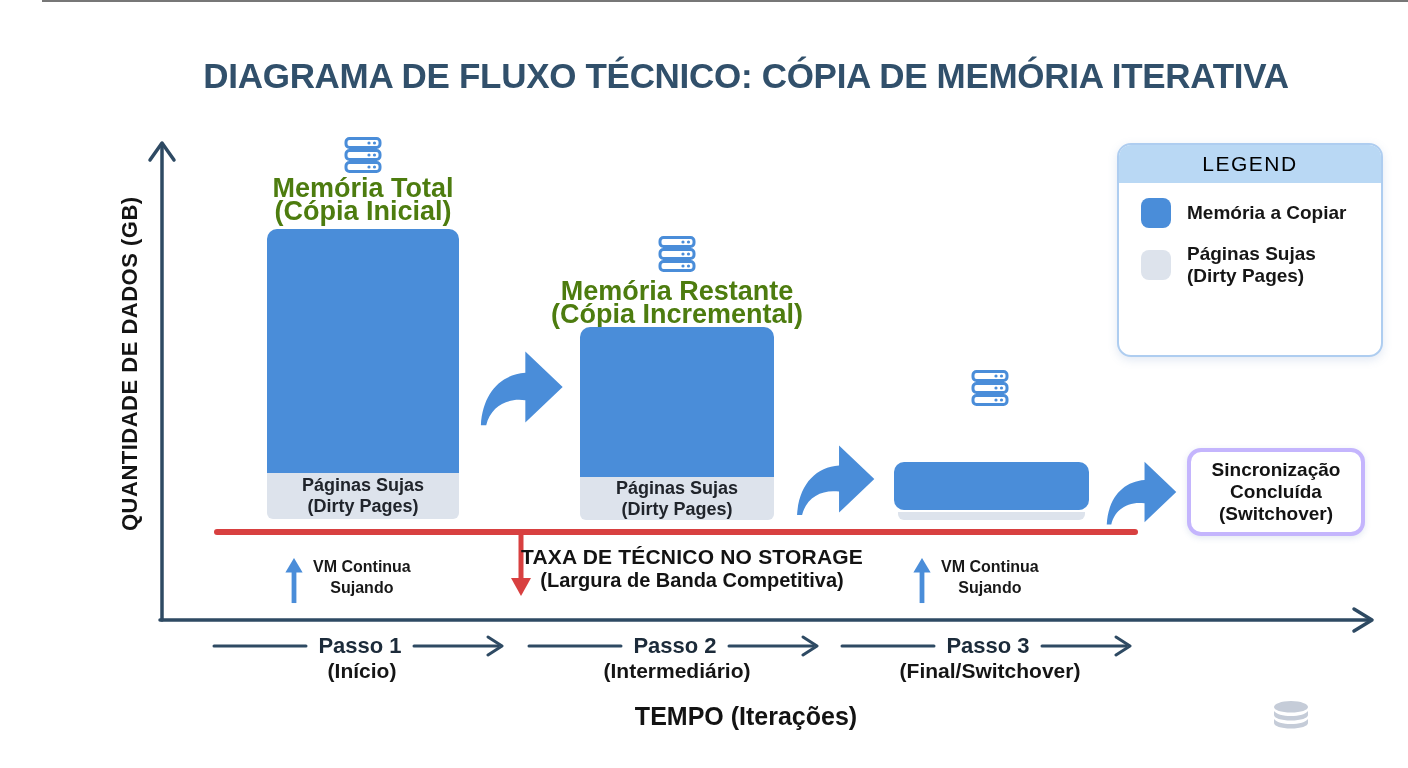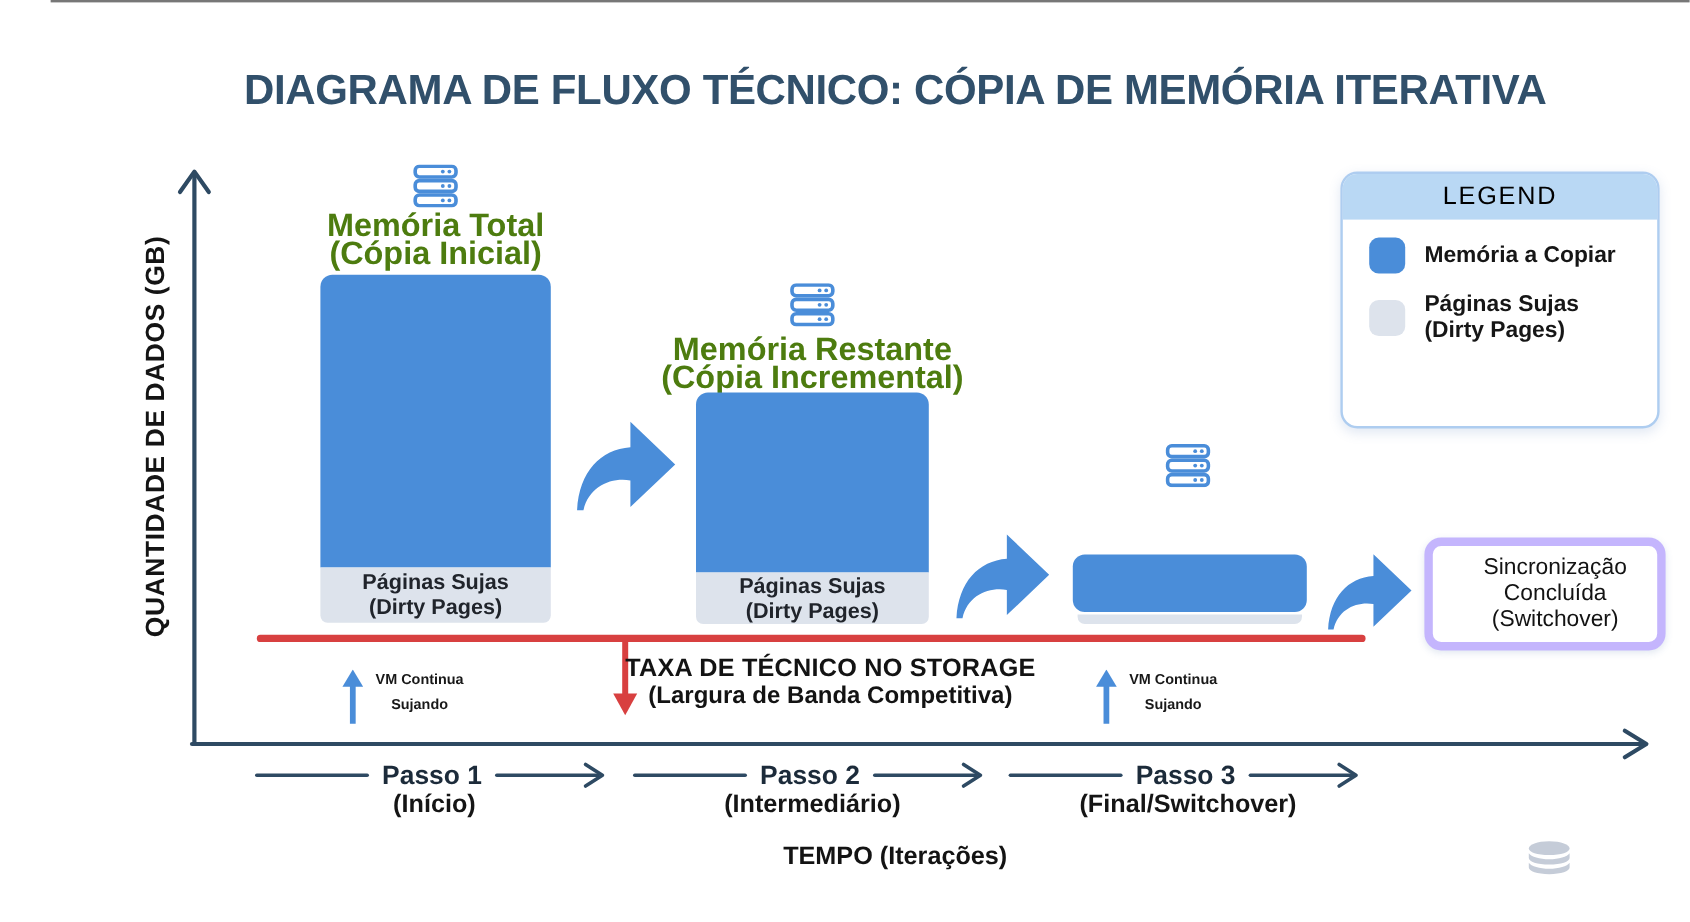--- a/index.html
+++ b/index.html
@@ -49,27 +49,27 @@
   .rate-down-arrow{position:absolute;left:468px;top:534px;width:22px;height:64px;}
   .rate-label{position:absolute;left:440px;top:545px;width:420px;text-align:center;color:#131313;}
   .rate-label .l1{font-size:21px;font-weight:700;letter-spacing:.2px;}
   .rate-label .l2{font-size:20px;font-weight:600;}
 
   
   .vm-note{position:absolute;display:flex;align-items:flex-start;gap:9px;}
   .vm1{left:242px;top:556px;}
   .vm2{left:870px;top:556px;}
   .vm-arrow{width:20px;height:46px;flex:0 0 auto;margin-top:2px;}
-  .vm-text{font-size:12px;font-weight:600;color:#181818;line-height:21px;text-align:center;}
+  .vm-text{font-size:16px;font-weight:600;color:#181818;line-height:21px;text-align:center;}
 
   
   .switchover-box{position:absolute;left:1145px;top:448px;width:170px;height:80px;background:#ffffff;
-      border:7px solid #c4b5fd;border-radius:14px;display:flex;flex-direction:column;align-items:center;
-      justify-content:center;font-size:19px;font-weight:400;color:#131313;line-height:22px;
-      box-shadow:0 2px 6px rgba(60,100,160,.15);padding-left:17px;}
+      border:4px solid #c4b5fd;border-radius:14px;display:flex;flex-direction:column;align-items:center;
+      justify-content:center;font-size:19px;font-weight:700;color:#131313;line-height:22px;
+      box-shadow:0 2px 6px rgba(60,100,160,.15);}
 
   
   .legend-box{position:absolute;left:1075px;top:143px;width:262px;height:210px;background:#ffffff;
       border:2px solid #aecdf0;border-radius:14px;box-shadow:0 3px 10px rgba(90,130,190,.18);overflow:hidden;}
   .legend-header{height:38px;background:#b9d8f4;display:flex;align-items:center;justify-content:center;
       font-size:21px;font-weight:400;letter-spacing:1.5px;color:#000000;}
   .legend-item{display:flex;align-items:center;gap:16px;padding:0 0 0 22px;margin-top:15px;}
   .swatch{width:30px;height:30px;border-radius:8px;flex:0 0 auto;}
   .swatch-blue{background:#4a8dd9;}
   .swatch-gray{background:#dde3ec;}
@@ -78,21 +78,21 @@
 
   
   .step-group{position:absolute;top:633px;width:320px;display:flex;align-items:center;justify-content:center;gap:10px;}
   .sg1{left:160px;} .sg2{left:475px;} .sg3{left:788px;}
   .step-label{font-size:22px;font-weight:600;color:#1c2b3a;white-space:nowrap;}
   .step-dash{width:96px;height:22px;} .step-arr{width:100px;height:22px;}
   .step-sub{position:absolute;top:659px;width:320px;text-align:center;font-size:21px;font-weight:600;color:#151515;}
   .ss1{left:160px;} .ss2{left:475px;} .ss3{left:788px;}
 
   .x-axis-title{position:absolute;left:539px;top:702px;width:330px;text-align:center;
-      font-size:21px;font-weight:600;color:#131313;}
+      font-size:25px;font-weight:600;color:#131313;}
 
   
   .watermark{position:absolute;left:1180px;top:700px;display:flex;align-items:center;gap:8px;flex-direction:column;}
   .watermark-text{font-size:29px;font-weight:700;color:#c5ccd8;letter-spacing:.3px;}
 </style>
 </head>
 <body>
 
 <div class="canvas">
 

